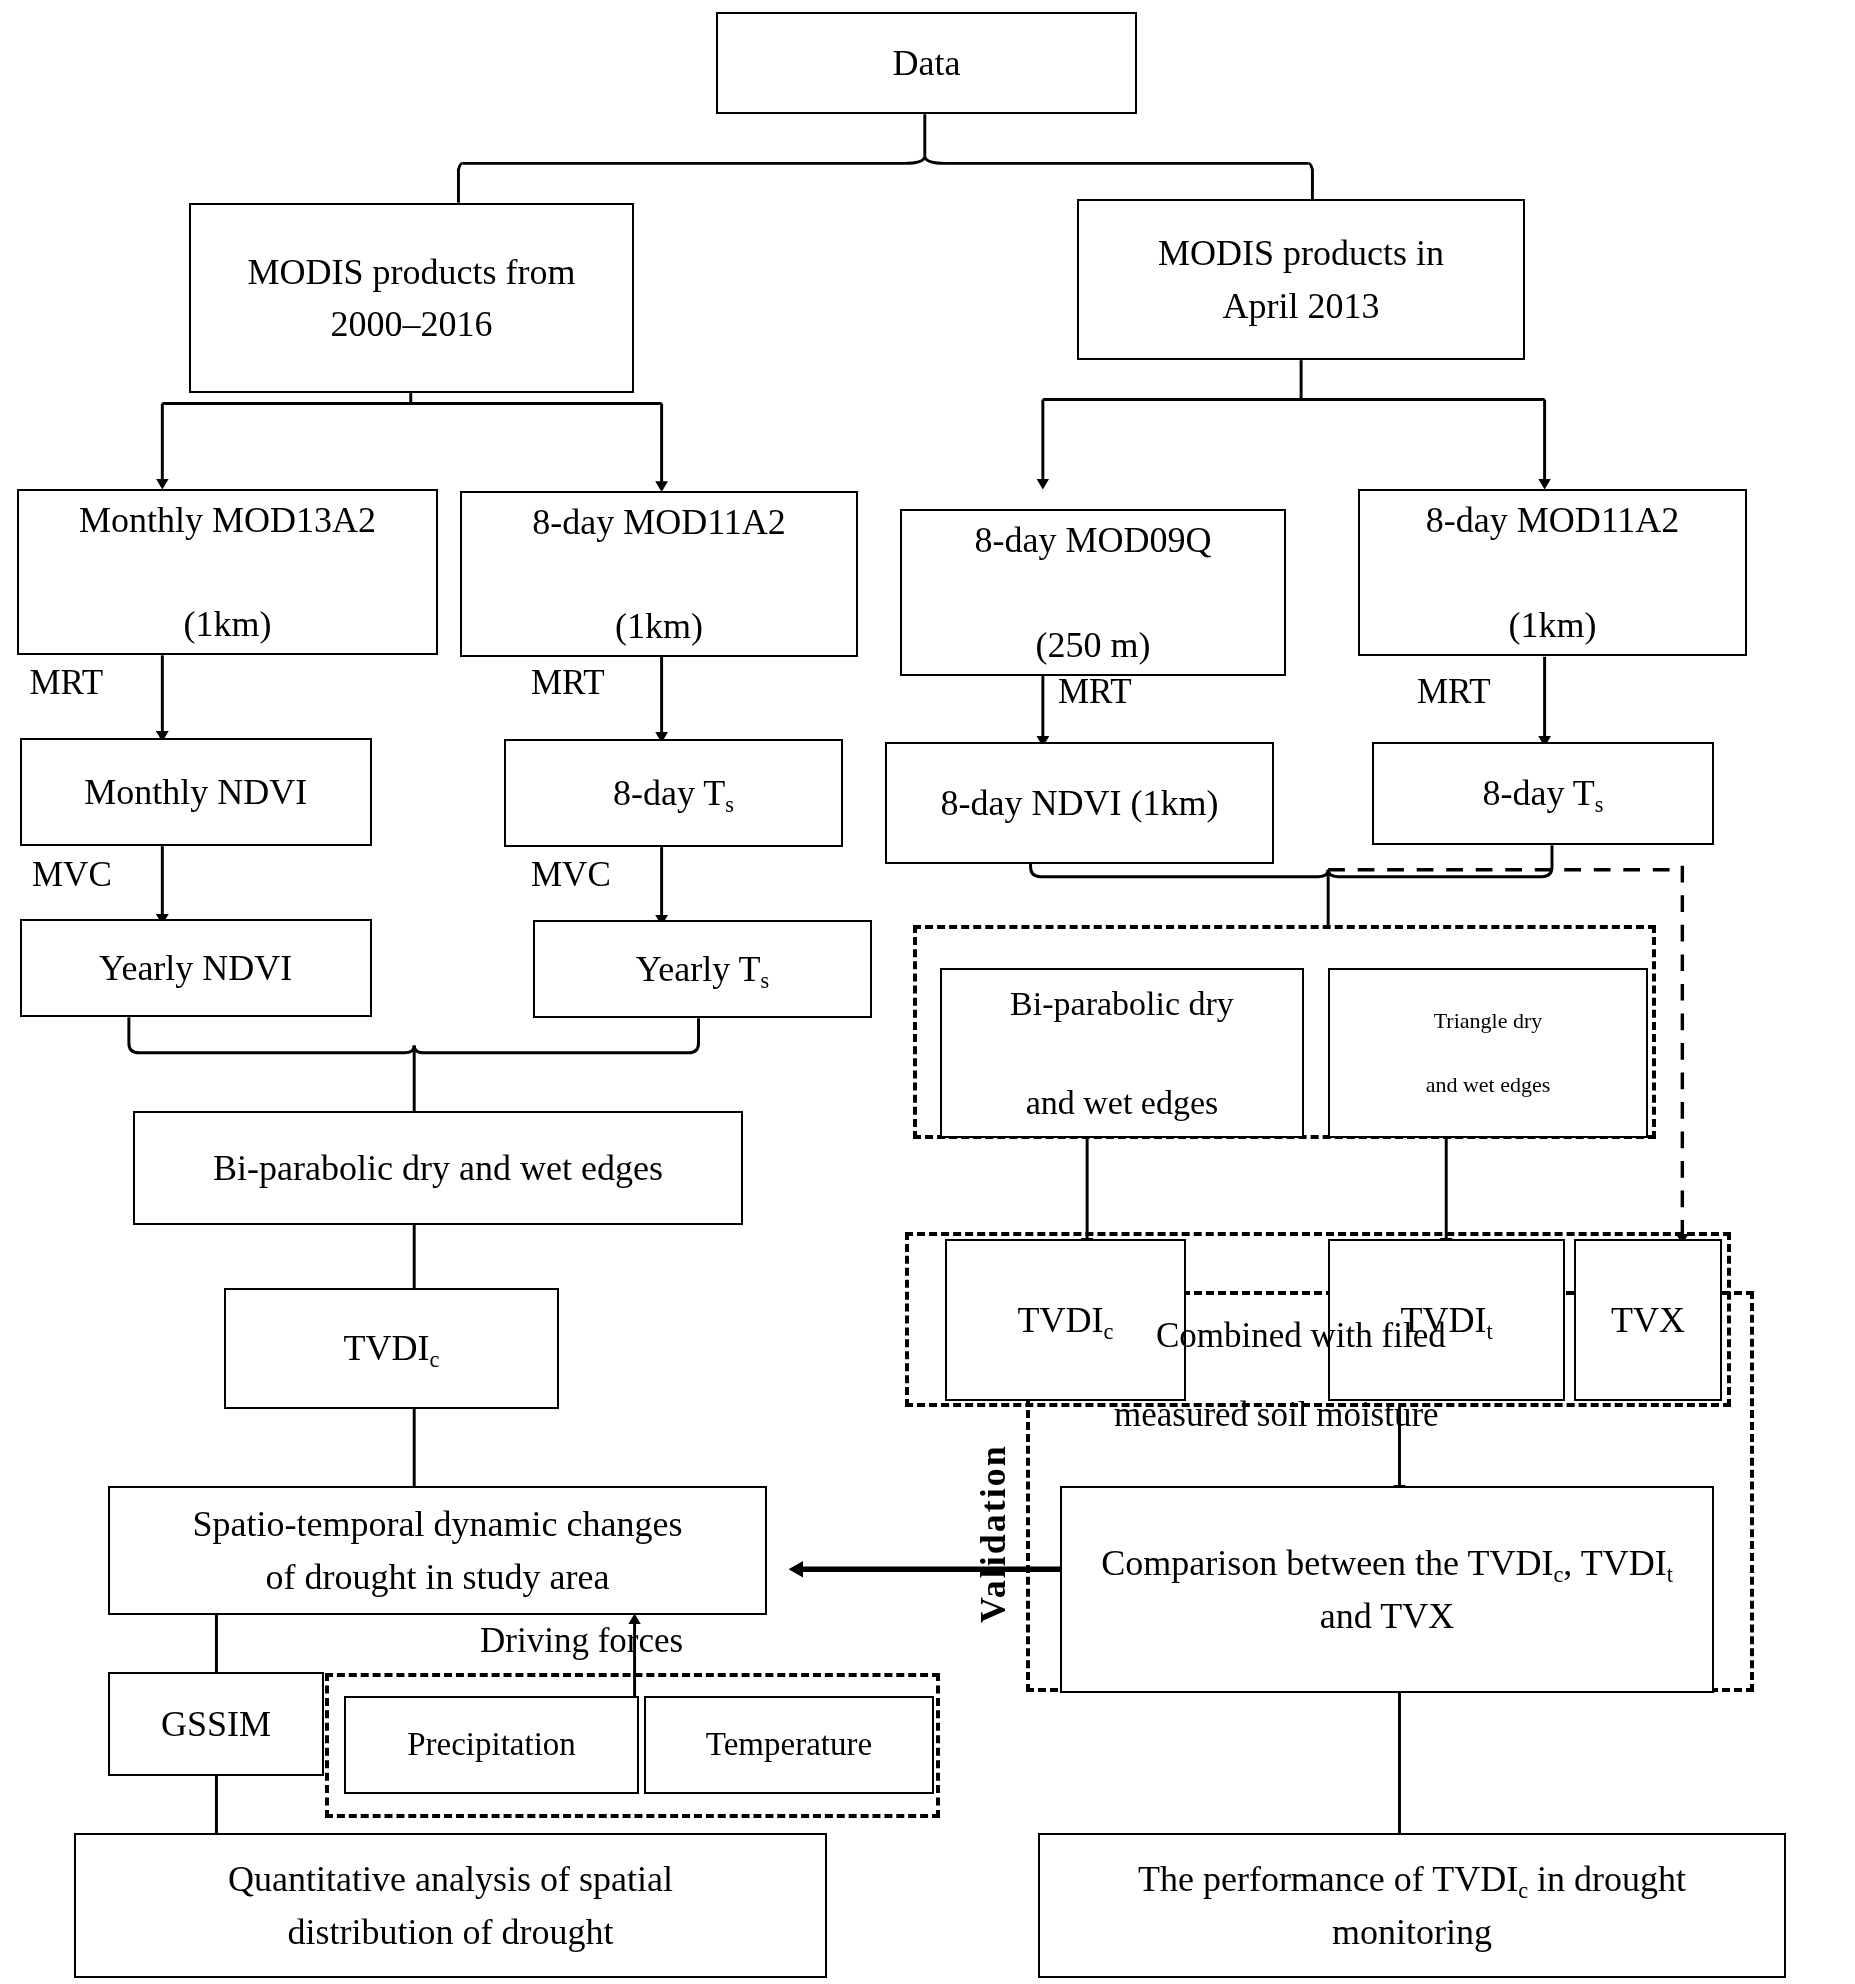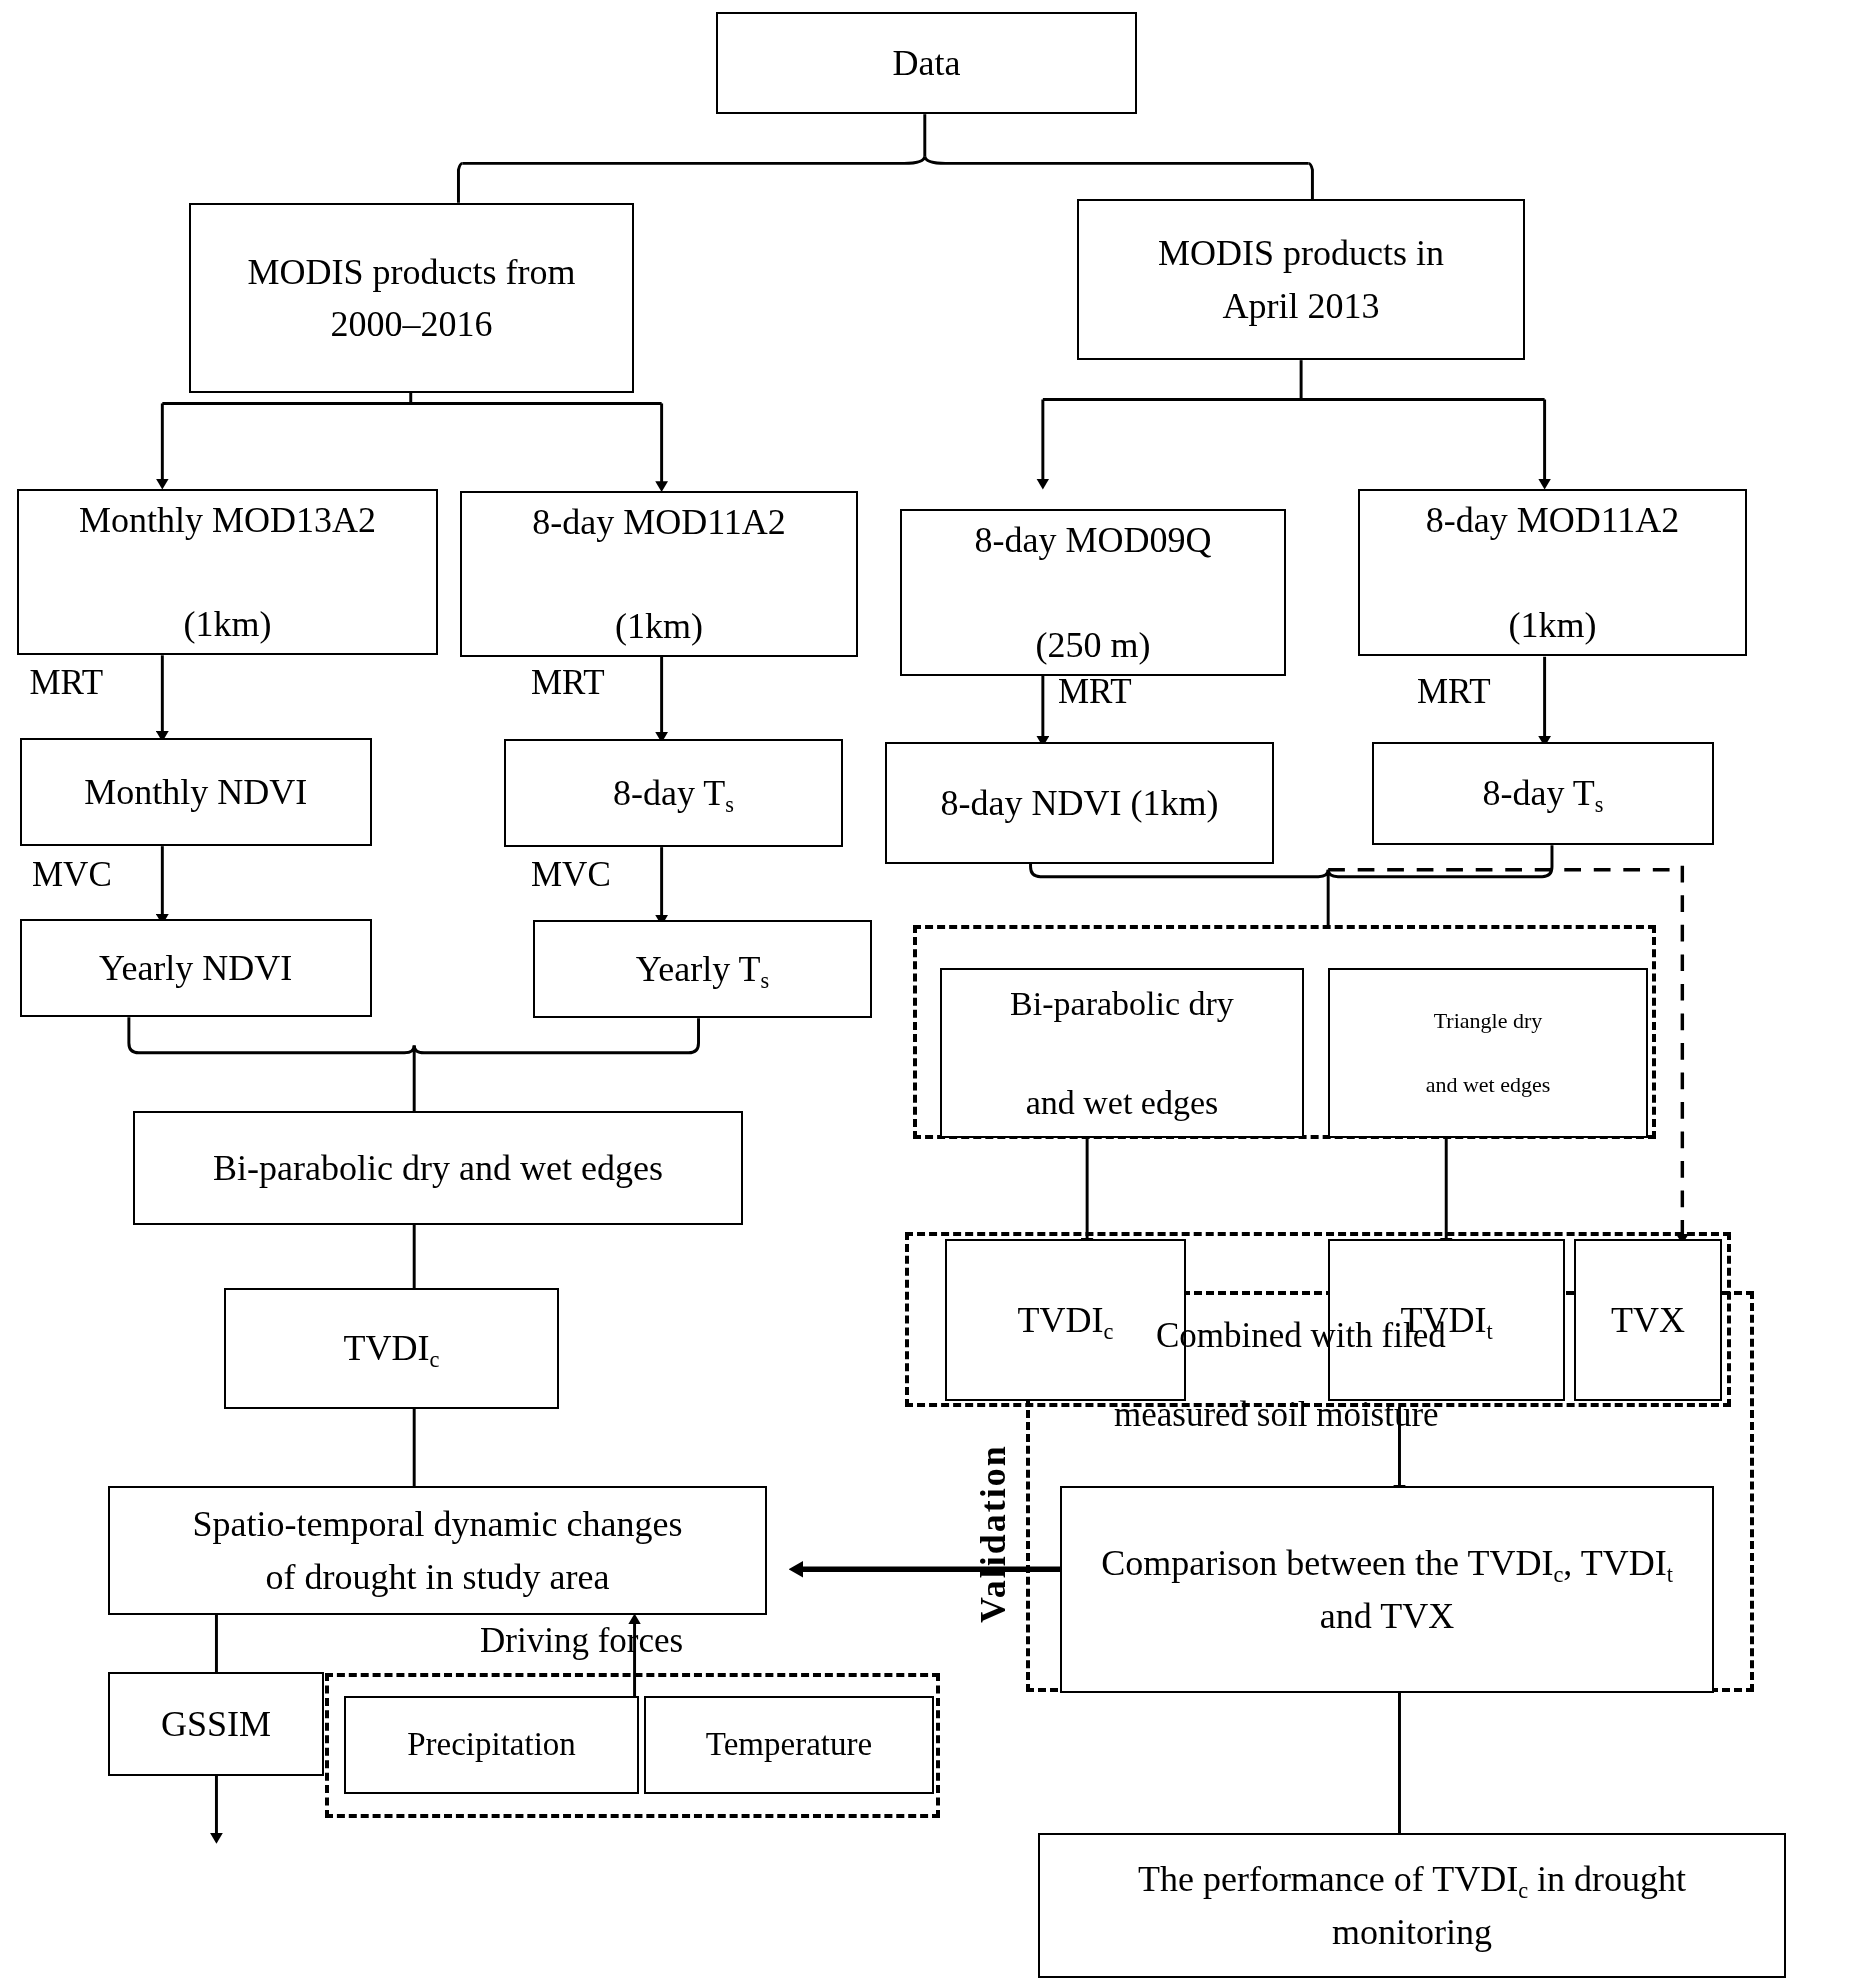--- a/index.html
+++ b/index.html
@@ -211,20 +211,26 @@
   </div>
 
   <div class="node" style="left:344px;top:1696px;width:295px;height:98px;font-size:33px;">
     <span class="txt">Precipitation</span>
   </div>
 
   <div class="node" style="left:644px;top:1696px;width:290px;height:98px;font-size:33px;">
     <span class="txt">Temperature</span>
   </div>
 
+  <div class="node" style="left:74px;top:1833px;width:753px;height:145px;">
+    <span class="txt">
+      <span>Quantitative analysis of spatial</span><br>
+      <span>distribution of drought</span>
+    </span>
+  </div>
 
   <div class="node" style="left:1060px;top:1486px;width:654px;height:207px;">
     <span class="txt">
       <span>Comparison between the TVDI</span><sub>c</sub><span>, TVDI</span><sub>t</sub><br>
       <span>and TVX</span>
     </span>
   </div>
 
   <div class="node" style="left:1038px;top:1833px;width:748px;height:145px;">
     <span class="txt">

